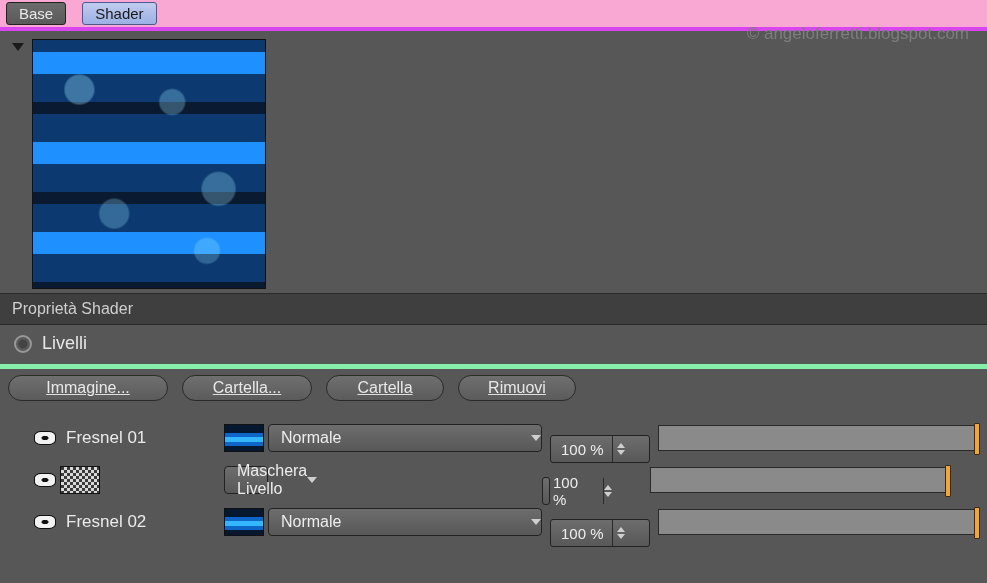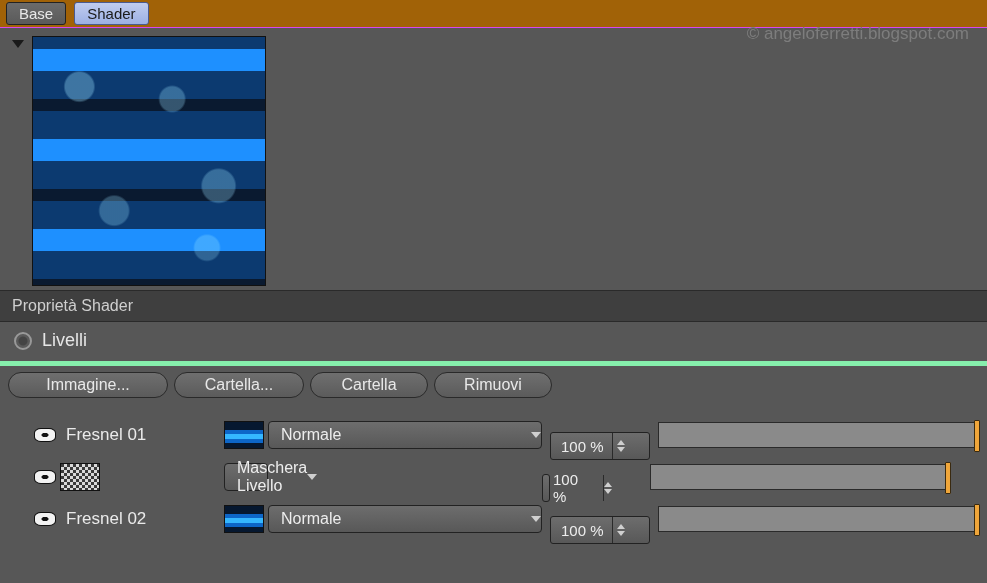--- a/index.html
+++ b/index.html
@@ -7,24 +7,24 @@
     width: 987px;
     height: 583px;
     background: #575757;
     color: #ddd;
     font-size: 15px;
     overflow: hidden;
     position: relative;
   }
   .tabbar {
     display: flex;
-    gap: 8px;
+    gap: 16px;
     padding: 2px 6px;
-    border-bottom: 1px solid #d946ef;
-    background: #a16207;
+    border-bottom: 4px solid #d946ef;
+    background: #f9a8d4;
   }
   .tab {
     padding: 2px 12px;
     border: 1px solid #222;
     border-radius: 3px;
     font-size: 15px;
     cursor: default;
     color: #e8e8e8;
     background: linear-gradient(#6b6b6b, #5a5a5a);
     user-select: none;
@@ -100,22 +100,23 @@
   }
   .radio {
     width: 18px; height: 18px;
     border-radius: 50%;
     border: 2px solid #999;
     background: radial-gradient(circle, #444 0 4px, #5a5a5a 5px);
     position: relative;
   }
   .btn-row {
     display: flex;
-    gap: 6px;
+    gap: 14px;
     padding: 6px 8px 12px 8px;
+    text-decoration: underline;
   }
   .pill {
     border: 1px solid #2a2a2a;
     border-radius: 14px;
     background: linear-gradient(#6f6f6f, #5b5b5b);
     color: #e8e8e8;
     font-size: 16px;
     padding: 3px 20px;
     cursor: default;
     user-select: none;

